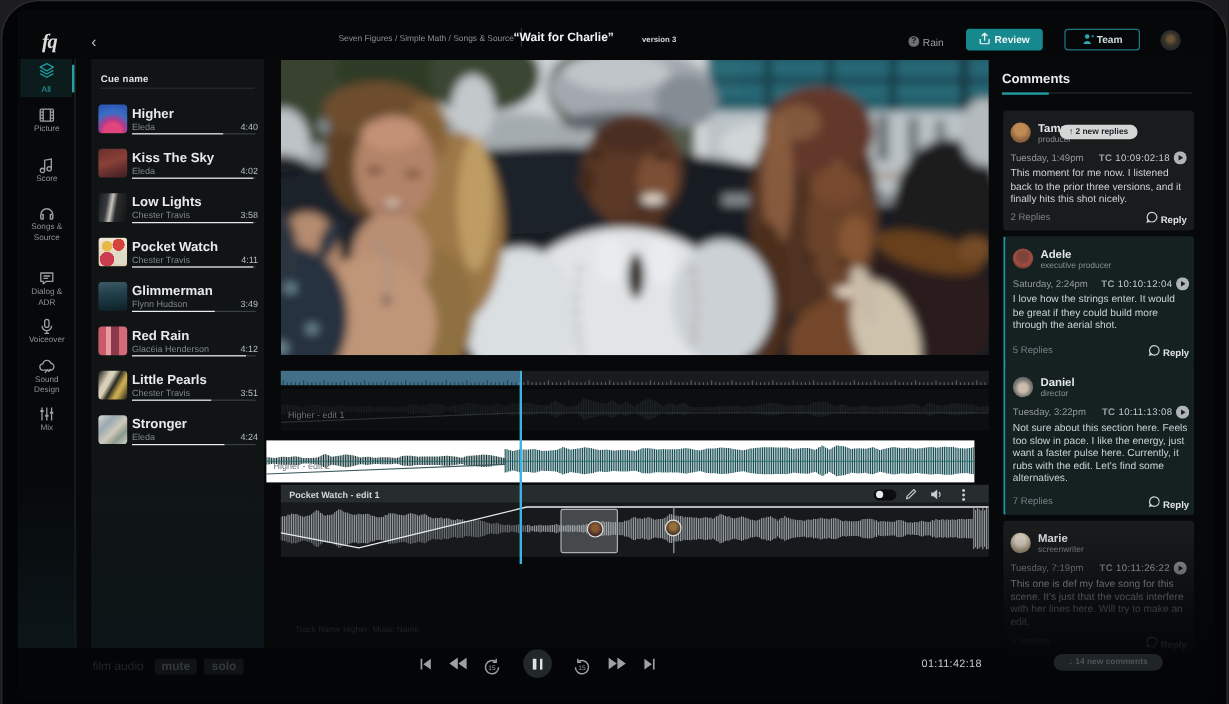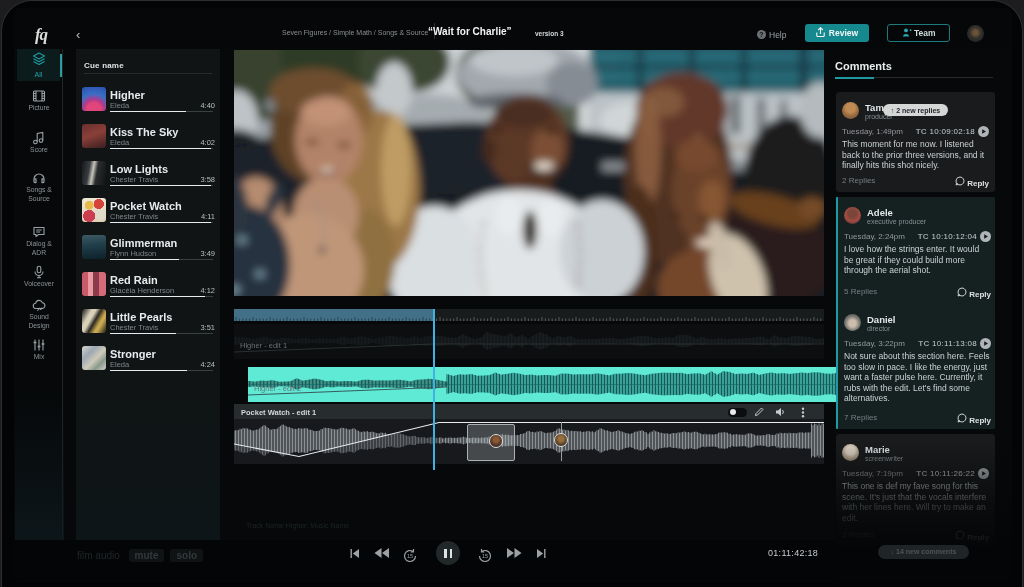--- a/index.html
+++ b/index.html
@@ -35,21 +35,21 @@
 .ver{position:absolute;left:521px;top:22px;color:#d6dade;font-size:6.5px;font-weight:bold}
 .help{position:absolute;left:755px;top:22px;color:#9aa0a4;font-size:8.5px}
 .helpi{position:absolute;left:743px;top:22px;width:9px;height:9px;border-radius:50%;background:#6a7175;color:#0a0c0d;font-size:7px;font-weight:bold;text-align:center;line-height:9.5px}
 .review{position:absolute;left:791px;top:16px;width:64px;height:18px;background:#15898e;border-radius:3px;color:#f2f6f6;font-size:8.5px;font-weight:bold;text-align:center;line-height:18px}
 .team{position:absolute;left:873px;top:16px;width:63px;height:18px;border:1px solid #1d7a7e;border-radius:3px;color:#cfdcdc;font-size:8.5px;font-weight:bold;text-align:center;line-height:17px}
 .avatar{position:absolute;left:953px;top:17px;width:17px;height:17px;border-radius:50%;background:radial-gradient(circle at 50% 45%,#6a5236 0 18%,#32302c 45%,#191d21 100%)}
 .video{position:absolute;left:220px;top:42px;width:590px;height:246px;overflow:hidden;background:#000}
 .ruler{position:absolute;left:220px;top:301px;width:590px;height:12px;background:#191c1d}
 .rulfill{position:absolute;left:0;top:0;width:199px;height:12px;background:#427089}
 .track1{position:absolute;left:220px;top:316px;width:590px;height:35px;background:#0c0e0f}
-.track2{position:absolute;left:234px;top:359px;width:590px;height:35px;background:#5eead4}
+.track2{position:absolute;left:208px;top:359px;width:590px;height:35px;background:#ffffff}
 .tlab{position:absolute;left:6px;top:17px;font-size:7.5px;color:#6a7074}
 .pwhead{position:absolute;left:220px;top:396px;width:590px;height:15px;background:#272c2f}
 .pwlab{position:absolute;left:7px;top:4px;font-size:7.5px;font-weight:bold;color:#d3d8db}
 .toggle{position:absolute;left:494px;top:3.5px;width:19px;height:9px;background:#0b0d0e;border-radius:5px}
 .knob{position:absolute;left:1.5px;top:1.5px;width:6px;height:6px;border-radius:50%;background:#e8eaec}
 .pwwave{position:absolute;left:220px;top:411px;width:590px;height:45px;background:#17191c}
 .selbox{position:absolute;left:233px;top:5px;width:48px;height:37px;background:rgba(190,196,200,.28);border:1px solid #aab0b4;border-radius:2px}
 .cmark{position:absolute;width:14px;height:14px;border-radius:50%;border:1px solid #d8dcdf}
 .vline2{position:absolute;left:327px;top:3px;width:1px;height:39px;background:#9aa0a4}
 .playhead{position:absolute;left:419px;top:301px;width:2px;height:161px;background:#3fb2e2}
@@ -248,21 +248,21 @@
           </div>
         </div>
     <div style="position:absolute;left:0;top:340px;width:144px;height:152px;background:linear-gradient(180deg,rgba(8,20,22,0),rgba(9,22,26,.5))"></div>
   </div>
   <div class="topbar">
     <div class="crumbs">Seven Figures / Simple Math / Songs &amp; Source</div>
     <div class="tdiv"></div>
     <div class="title">“Wait for Charlie”</div>
         <div class="ver">version 3</div>
     <div class="helpi">?</div>
-        <div class="help">Help</div>
+        <div class="help">Rain</div>
     <div class="review"><svg width="9" height="10" viewBox="0 0 9 10" style="vertical-align:-1px;margin-right:4px">
             <path d="M4.5 7V.8M2.2 3 4.5.7 6.8 3" stroke="#f2f6f6" stroke-width="1.1" fill="none"></path>
             <path d="M.8 5.5v3.2a.8.8 0 0 0 .8.8h5.8a.8.8 0 0 0 .8-.8V5.5" stroke="#f2f6f6" stroke-width="1.1" fill="none"></path>
           </svg>Review</div>
     <div class="team"><svg width="10" height="9" viewBox="0 0 10 9" style="vertical-align:-1px">
             <circle cx="4" cy="2.4" r="1.9" fill="#2aa8ad"></circle>
             <path d="M.8 8.6a3.3 3.3 0 0 1 6.4 0Z" fill="#2aa8ad"></path>
             <circle cx="8.6" cy="2.2" r="0.9" fill="#2aa8ad"></circle>
           </svg> Team</div>
     <div class="avatar"></div>
@@ -499,21 +499,21 @@
 <div class="cbody">This moment for me now. I listened back to the prior three versions, and it finally hits this shot nicely.</div>
 <div class="cfoot"><span class="crep">2 Replies</span><span class="creply"><svg width="10" height="10" viewBox="0 0 10 10" fill="none" stroke="#ccd2d6" stroke-width="1">
                 <path d="M5 1a4 4 0 1 1-3.4 6.1L1 9l1.9-.6A4 4 0 0 1 5 1Z"></path>
               </svg> <b>Reply</b></span></div>
 </div>
         <div class="selwrap">
           <div class="card inner" style="top:0px;height:106px">
 <div class="cav" style="background:radial-gradient(circle at 50% 40%,#7d443a 0 30%,#a34c42 55%,#35222a 100%)"></div>
 <div class="cname">Adele</div>
             <div class="crole">executive producer</div>
-<div class="cmeta"><span class="ctime">Tuesday, 2:24pm</span><span class="ctc"><b>TC</b> 10:10:12:04</span>
+<div class="cmeta"><span class="ctime">Saturday, 2:24pm</span><span class="ctc"><b>TC</b> 10:10:12:04</span>
 <svg class="cplay" width="11" height="11" viewBox="0 0 11 11">
                 <circle cx="5.5" cy="5.5" r="5.5" fill="#aeb4b8"></circle>
                 <path d="M4.2 3.2v4.6L8 5.5Z" fill="#17191a"></path>
               </svg></div>
 <div class="cbody">I love how the strings enter. It would be great if they could build more through the aerial shot.</div>
 <div class="cfoot"><span class="crep">5 Replies</span><span class="creply"><svg width="10" height="10" viewBox="0 0 10 10" fill="none" stroke="#ccd2d6" stroke-width="1">
                   <path d="M5 1a4 4 0 1 1-3.4 6.1L1 9l1.9-.6A4 4 0 0 1 5 1Z"></path>
                 </svg> <b>Reply</b></span></div>
 </div>
           <div class="card inner" style="top:107px;height:125px">

